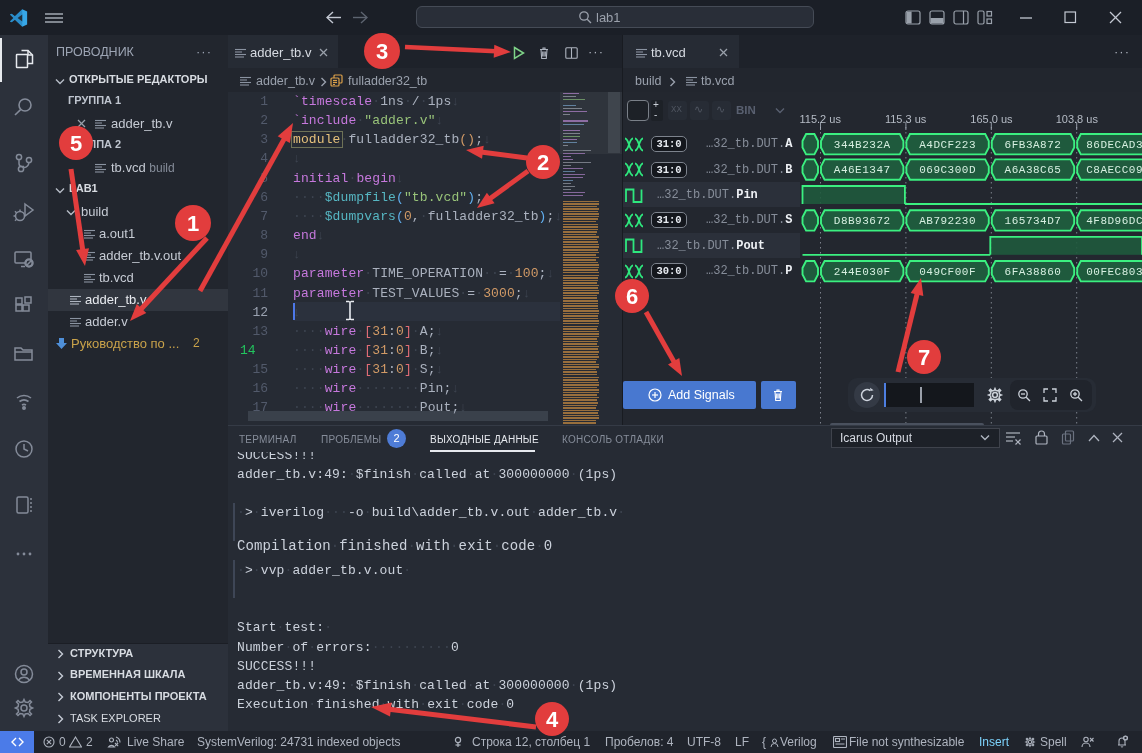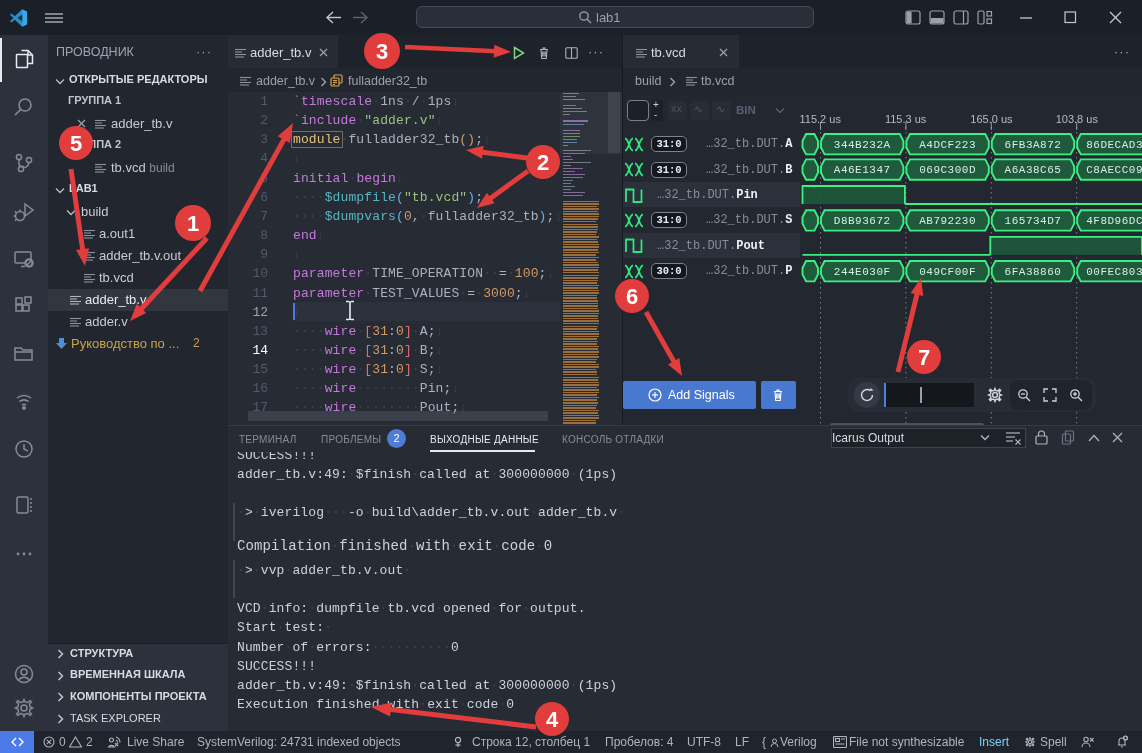--- a/index.html
+++ b/index.html
@@ -362,21 +362,21 @@
 <div class="abs mono" style="left:240px;top:245.2px;width:28px;text-align:right;font-size:13px;line-height:19.15px;color:#525a6b">9</div>
 <div class="abs mono" style="left:293px;top:245.2px;font-size:13px;line-height:19.15px;letter-spacing:0.12px;white-space:pre;color:#abb2bf"><span class="eol">↓</span></div>
 <div class="abs mono" style="left:240px;top:264.4px;width:28px;text-align:right;font-size:13px;line-height:19.15px;color:#525a6b">10</div>
 <div class="abs mono" style="left:293px;top:264.4px;font-size:13px;line-height:19.15px;letter-spacing:0.12px;white-space:pre;color:#abb2bf"><span style="color:#c678dd">parameter</span><span class="ws">·</span><span style="color:#abb2bf">TIME_OPERATION</span><span class="ws">··</span><span style="color:#abb2bf">=</span><span class="ws">·</span><span style="color:#d19a66">100</span><span style="color:#abb2bf">;</span><span class="eol">↓</span></div>
 <div class="abs mono" style="left:240px;top:283.5px;width:28px;text-align:right;font-size:13px;line-height:19.15px;color:#525a6b">11</div>
 <div class="abs mono" style="left:293px;top:283.5px;font-size:13px;line-height:19.15px;letter-spacing:0.12px;white-space:pre;color:#abb2bf"><span style="color:#c678dd">parameter</span><span class="ws">·</span><span style="color:#abb2bf">TEST_VALUES</span><span class="ws">·</span><span style="color:#abb2bf">=</span><span class="ws">·</span><span style="color:#d19a66">3000</span><span style="color:#abb2bf">;</span><span class="eol">↓</span></div>
 <div class="abs mono" style="left:240px;top:302.6px;width:28px;text-align:right;font-size:13px;line-height:19.15px;color:#9aa2b0">12</div>
 <div class="abs mono" style="left:293px;top:302.6px;font-size:13px;line-height:19.15px;letter-spacing:0.12px;white-space:pre;color:#abb2bf"><span class="eol">↓</span></div>
 <div class="abs mono" style="left:240px;top:321.8px;width:28px;text-align:right;font-size:13px;line-height:19.15px;color:#525a6b">13</div>
 <div class="abs mono" style="left:293px;top:321.8px;font-size:13px;line-height:19.15px;letter-spacing:0.12px;white-space:pre;color:#abb2bf"><span class="ws">····</span><span style="color:#c678dd">wire</span><span class="ws">·</span><span style="color:#e06c75">[</span><span style="color:#d19a66">31</span><span style="color:#abb2bf">:</span><span style="color:#d19a66">0</span><span style="color:#e06c75">]</span><span class="ws">·</span><span style="color:#abb2bf">A</span><span style="color:#abb2bf">;</span><span class="eol">↓</span></div>
-<div class="abs mono" style="left:240px;top:340.9px;width:28px;text-align:right;font-size:13px;line-height:19.15px;color:#ffffff">14</div>
+<div class="abs mono" style="left:240px;top:340.9px;width:28px;font-size:13px;line-height:19.15px;color:#22c55e">14</div>
 <div class="abs mono" style="left:293px;top:340.9px;font-size:13px;line-height:19.15px;letter-spacing:0.12px;white-space:pre;color:#abb2bf"><span class="ws">····</span><span style="color:#c678dd">wire</span><span class="ws">·</span><span style="color:#e06c75">[</span><span style="color:#d19a66">31</span><span style="color:#abb2bf">:</span><span style="color:#d19a66">0</span><span style="color:#e06c75">]</span><span class="ws">·</span><span style="color:#abb2bf">B</span><span style="color:#abb2bf">;</span><span class="eol">↓</span></div>
 <div class="abs mono" style="left:240px;top:360.1px;width:28px;text-align:right;font-size:13px;line-height:19.15px;color:#525a6b">15</div>
 <div class="abs mono" style="left:293px;top:360.1px;font-size:13px;line-height:19.15px;letter-spacing:0.12px;white-space:pre;color:#abb2bf"><span class="ws">····</span><span style="color:#c678dd">wire</span><span class="ws">·</span><span style="color:#e06c75">[</span><span style="color:#d19a66">31</span><span style="color:#abb2bf">:</span><span style="color:#d19a66">0</span><span style="color:#e06c75">]</span><span class="ws">·</span><span style="color:#abb2bf">S</span><span style="color:#abb2bf">;</span><span class="eol">↓</span></div>
 <div class="abs mono" style="left:240px;top:379.2px;width:28px;text-align:right;font-size:13px;line-height:19.15px;color:#525a6b">16</div>
 <div class="abs mono" style="left:293px;top:379.2px;font-size:13px;line-height:19.15px;letter-spacing:0.12px;white-space:pre;color:#abb2bf"><span class="ws">····</span><span style="color:#c678dd">wire</span><span class="ws">········</span><span style="color:#abb2bf">Pin</span><span style="color:#abb2bf">;</span><span class="eol">↓</span></div>
 <div class="abs mono" style="left:240px;top:398.4px;width:28px;text-align:right;font-size:13px;line-height:19.15px;color:#525a6b">17</div>
 <div class="abs mono" style="left:293px;top:398.4px;font-size:13px;line-height:19.15px;letter-spacing:0.12px;white-space:pre;color:#abb2bf"><span class="ws">····</span><span style="color:#c678dd">wire</span><span class="ws">········</span><span style="color:#abb2bf">Pout</span><span style="color:#abb2bf">;</span><span class="eol">↓</span></div>
 <svg class="abs" style="left:344px;top:300px" width="12" height="21" viewBox="0 0 12 21">
     <g stroke="#e8ebf0" stroke-width="1.6" fill="none">
       <path d="M2 1.5 h3 M7 1.5 h3 M5.8 1.5 h0 M6 2 v17 M2 19.5 h3 M7 19.5 h3"></path>
@@ -708,21 +708,21 @@
       <line x1="6" y1="4" x2="6" y2="8"></line>
     </g>
   </svg>
 <div class="abs" style="left:228px;top:425px;width:914px;height:306px;background:#262b34;border-top:1px solid #353b46"></div>
 <div class="abs" style="left:239px;top:434px;font-size:10px;font-weight:normal;letter-spacing:0.25px;color:#868d9a">ТЕРМИНАЛ</div>
 <div class="abs" style="left:321px;top:434px;font-size:10px;font-weight:normal;letter-spacing:0.25px;color:#868d9a">ПРОБЛЕМЫ</div>
 <div class="abs" style="left:430px;top:434px;font-size:10px;font-weight:normal;letter-spacing:0.25px;color:#e6e9ee">ВЫХОДНЫЕ ДАННЫЕ</div>
 <div class="abs" style="left:562px;top:434px;font-size:10px;font-weight:normal;letter-spacing:0.25px;color:#868d9a">КОНСОЛЬ ОТЛАДКИ</div>
 <div class="abs" style="left:430px;top:450px;width:105px;height:1.5px;background:#e6e9ee"></div>
 <div class="abs" style="left:387px;top:429px;width:19px;height:19px;background:#4e7cd6;border-radius:50%;color:#fff;font-size:11px;text-align:center;line-height:19px">2</div>
-<div class="abs" style="left:831px;top:428px;width:195px;height:20px;background:#1d2128;border:1px solid #3f434c;font-size:12px;color:#d6dae2;line-height:18px;">Icarus Output</div>
+<div class="abs" style="left:831px;top:428px;width:169px;height:20px;background:#1d2128;border:1px solid #3f434c;font-size:12px;color:#d6dae2;line-height:18px;padding-left:8px">Icarus Output</div>
 <svg class="abs" style="left:980px;top:434px" width="10" height="7" viewBox="0 0 10 7">
     <polyline points="1,1.5 5,5.5 9,1.5" fill="none" stroke="#aeb4bf" stroke-width="1.4"></polyline>
   </svg>
 <svg class="abs" style="left:1006px;top:431px" width="16" height="14" viewBox="0 0 16 14">
     <g stroke="#aeb4bf" stroke-width="1.2" fill="none">
       <line x1="0" y1="2" x2="14" y2="2"></line>
       <line x1="0" y1="6" x2="9" y2="6"></line>
       <line x1="0" y1="10" x2="7" y2="10"></line>
       <line x1="9.5" y1="8.5" x2="14.5" y2="13.5"></line>
       <line x1="14.5" y1="8.5" x2="9.5" y2="13.5"></line>
@@ -750,21 +750,20 @@
     </g>
   </svg>
 <div class="abs" style="left:228px;top:452px;width:914px;height:279px;overflow:hidden">
     <div class="abs mono" style="left:9px;top:-6.0px;font-size:13px;line-height:19.15px;letter-spacing:0.12px;white-space:pre;color:#ccd2dc">SUCCESS!!!</div>
     <div class="abs mono" style="left:9px;top:13.1px;font-size:13px;line-height:19.15px;letter-spacing:0.12px;white-space:pre;color:#ccd2dc">adder_tb.v:49:<span class="ws">·</span>$finish<span class="ws">·</span>called<span class="ws">·</span>at<span class="ws">·</span>300000000<span class="ws">·</span>(1ps)</div>
     <div class="abs mono" style="left:9px;top:51.4px;font-size:13px;line-height:19.15px;letter-spacing:0.12px;white-space:pre;color:#ccd2dc"><span class="ws">·</span>&gt;<span class="ws">·</span>iverilog<span class="ws">·</span><span class="ws">·</span><span class="ws">·</span>-o<span class="ws">·</span>build\adder_tb.v.out<span class="ws">·</span>adder_tb.v<span class="ws">·</span></div>
     <div class="abs mono" style="left:9px;top:70.6px;font-size:13px;line-height:19.15px;letter-spacing:0.12px;white-space:pre;color:#ccd2dc"></div>
     <div class="abs mono" style="left:9px;top:85px;font-size:14px;line-height:19.15px;letter-spacing:0.12px;white-space:pre;color:#ccd2dc">Compilation<span class="ws">·</span>finished<span class="ws">·</span>with<span class="ws">·</span>exit<span class="ws">·</span>code<span class="ws">·</span>0</div>
     <div class="abs mono" style="left:9px;top:108.9px;font-size:13px;line-height:19.15px;letter-spacing:0.12px;white-space:pre;color:#ccd2dc"><span class="ws">·</span>&gt;<span class="ws">·</span>vvp<span class="ws">·</span>adder_tb.v.out<span class="ws">·</span></div>
     <div class="abs mono" style="left:9px;top:128.0px;font-size:13px;line-height:19.15px;letter-spacing:0.12px;white-space:pre;color:#ccd2dc"></div>
-    <div class="abs mono" style="left:9px;top:147.2px;font-size:13px;line-height:19.15px;letter-spacing:0.12px;white-space:pre;color:#ccd2dc">VCD<span class="ws">·</span>info:<span class="ws">·</span>dumpfile<span class="ws">·</span>tb.vcd<span class="ws">·</span>opened<span class="ws">·</span>for<span class="ws">·</span>output.</div>
     <div class="abs mono" style="left:9px;top:166.3px;font-size:13px;line-height:19.15px;letter-spacing:0.12px;white-space:pre;color:#ccd2dc">Start<span class="ws">·</span>test:<span class="ws">·</span></div>
     <div class="abs mono" style="left:9px;top:185.5px;font-size:13px;line-height:19.15px;letter-spacing:0.12px;white-space:pre;color:#ccd2dc">Number<span class="ws">·</span>of<span class="ws">·</span>errors:<span class="ws">·</span><span class="ws">·</span><span class="ws">·</span><span class="ws">·</span><span class="ws">·</span><span class="ws">·</span><span class="ws">·</span><span class="ws">·</span><span class="ws">·</span><span class="ws">·</span>0</div>
     <div class="abs mono" style="left:9px;top:204.6px;font-size:13px;line-height:19.15px;letter-spacing:0.12px;white-space:pre;color:#ccd2dc">SUCCESS!!!</div>
     <div class="abs mono" style="left:9px;top:223.8px;font-size:13px;line-height:19.15px;letter-spacing:0.12px;white-space:pre;color:#ccd2dc">adder_tb.v:49:<span class="ws">·</span>$finish<span class="ws">·</span>called<span class="ws">·</span>at<span class="ws">·</span>300000000<span class="ws">·</span>(1ps)</div>
     <div class="abs mono" style="left:9px;top:242.9px;font-size:13px;line-height:19.15px;letter-spacing:0.12px;white-space:pre;color:#ccd2dc">Execution<span class="ws">·</span>finished<span class="ws">·</span>with<span class="ws">·</span>exit<span class="ws">·</span>code<span class="ws">·</span>0</div>
     <div class="abs" style="left:4.5px;top:51px;width:2px;height:38px;background:#3e4656"></div>
     <div class="abs" style="left:4.5px;top:108px;width:2px;height:38px;background:#3e4656"></div>
   </div>
 <div class="abs" style="left:0;top:731px;width:1142px;height:22px;background:#20242c"></div>
 <div class="abs" style="left:0;top:731px;width:34px;height:22px;background:#4b7be8"></div>

